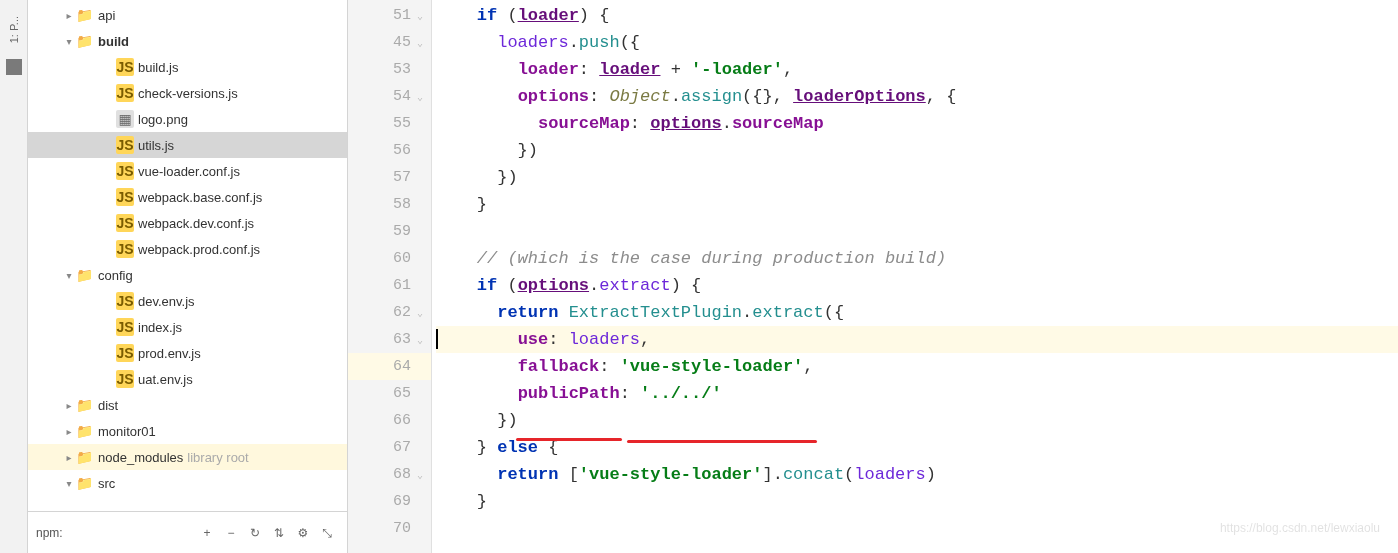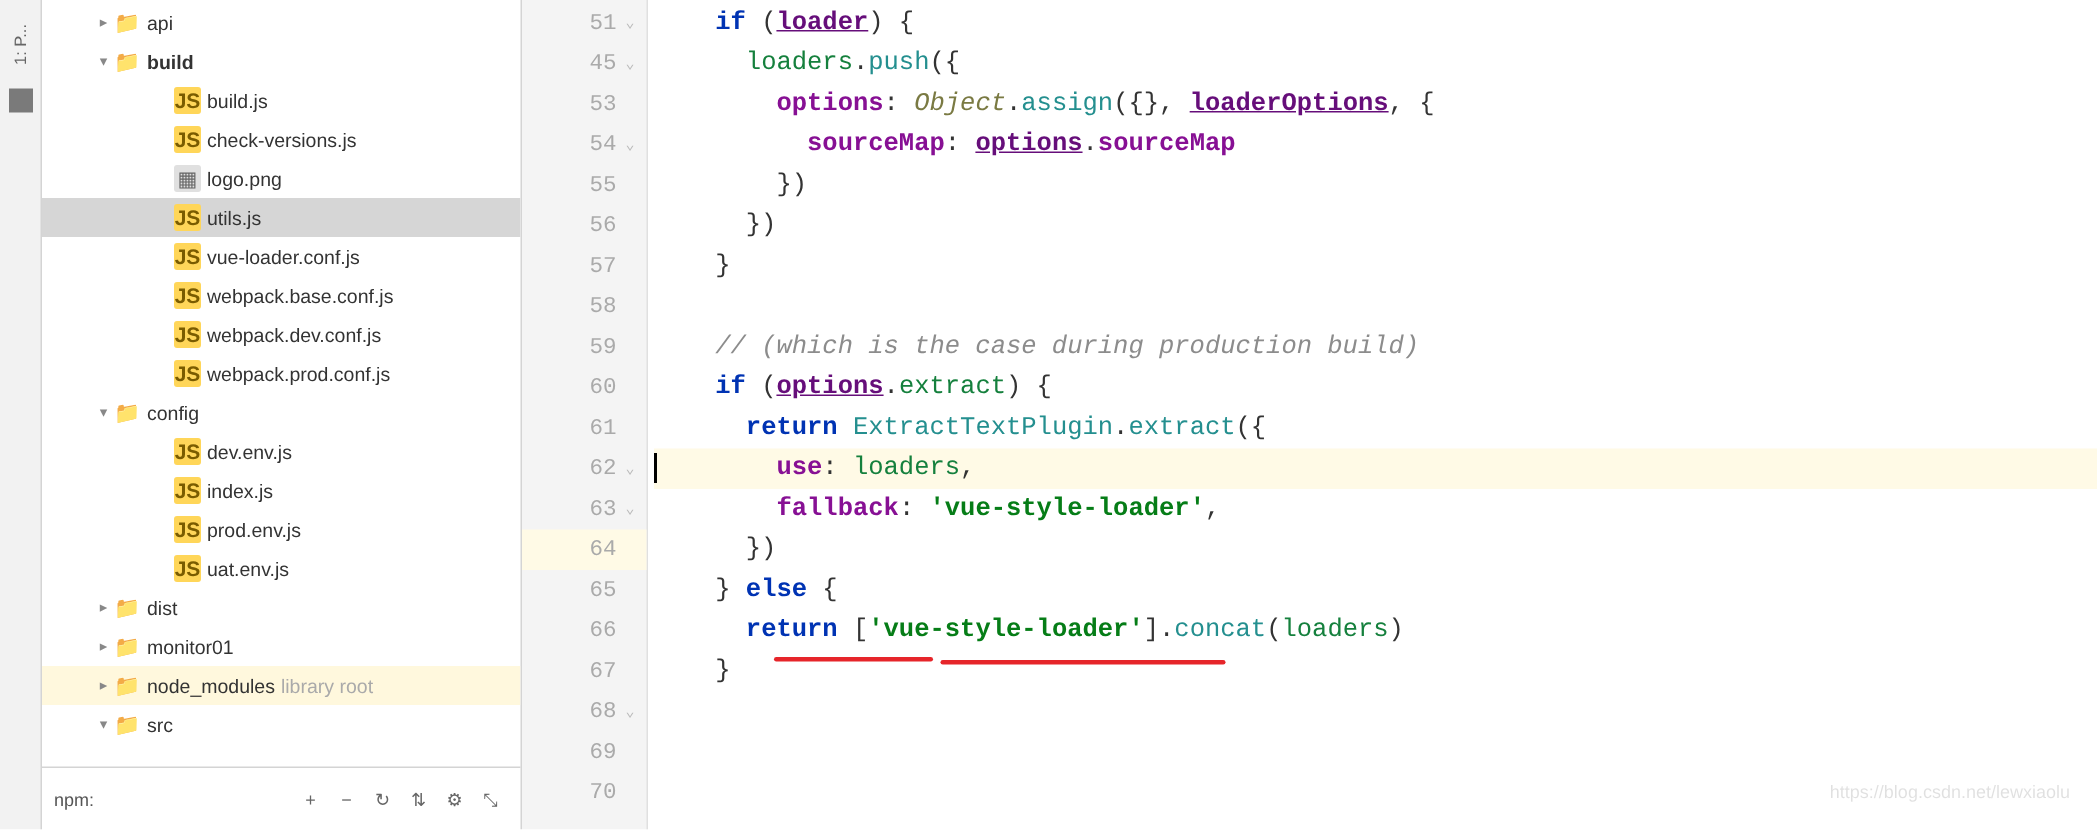--- a/index.html
+++ b/index.html
@@ -166,21 +166,21 @@
   position: relative;
 }
 .code-line.curline { background: #fffae6; }
 .kw { color: #0033b3; font-weight: bold; }
 .var { color: #660e7a; font-weight: bold; }
 .prop { color: #871094; font-weight: bold; }
 .str { color: #067d17; font-weight: bold; }
 .func { color: #7a7a43; font-style: italic; }
 .comment { color: #8c8c8c; font-style: italic; }
 .ident { color: #248f8f; }
-.plain { color: #15803d; }
+.plain { color: #6d28d9; }
 .under { text-decoration: underline; }
 
 .caret {
   position: absolute;
   left: 0;
   width: 2px;
   height: 20px;
   background: #000;
   top: 3px;
 }
@@ -395,31 +395,33 @@
         <span>69</span>
       </div>
     <div class="gutter-row">
         <span>70</span>
       </div>
   </div>
 
   <div class="editor">
     <div class="code-line">    <span class="kw">if</span> (<span class="var under">loader</span>) {</div>
     <div class="code-line">      <span class="plain">loaders</span>.<span class="ident">push</span>({</div>
+    <div class="code-line">        <span class="prop">loader</span>: <span class="var under">loader</span> + <span class="str">'-loader'</span>,</div>
     <div class="code-line">        <span class="prop">options</span>: <span class="func">Object</span>.<span class="ident">assign</span>({}, <span class="var under">loaderOptions</span>, {</div>
     <div class="code-line">          <span class="prop">sourceMap</span>: <span class="var under">options</span>.<span class="prop">sourceMap</span></div>
     <div class="code-line">        })</div>
     <div class="code-line">      })</div>
     <div class="code-line">    }</div>
     <div class="code-line"> </div>
     <div class="code-line">    <span class="comment">// (which is the case during production build)</span></div>
     <div class="code-line">    <span class="kw">if</span> (<span class="var under">options</span>.<span class="plain">extract</span>) {</div>
     <div class="code-line">      <span class="kw">return</span> <span class="ident">ExtractTextPlugin</span>.<span class="ident">extract</span>({</div>
     <div class="code-line curline"><span class="caret"></span>        <span class="prop">use</span>: <span class="plain">loaders</span>,</div>
     <div class="code-line">        <span class="prop">fallback</span>: <span class="str">'vue-style-loader'</span>,</div>
+    <div class="code-line">        <span class="prop">publicPath</span>: <span class="str">'../../'</span></div>
     <div class="code-line">      })</div>
     <div class="code-line">    } <span class="kw">else</span> {</div>
     <div class="code-line">      <span class="kw">return</span> [<span class="str">'vue-style-loader'</span>].<span class="ident">concat</span>(<span class="plain">loaders</span>)</div>
     <div class="code-line">    }</div>
 
     <div class="red-mark" style="top:438px; left:84px; width:106px;"></div>
     <div class="red-mark" style="top:440px; left:195px; width:190px;"></div>
   </div>
 
 </div>

